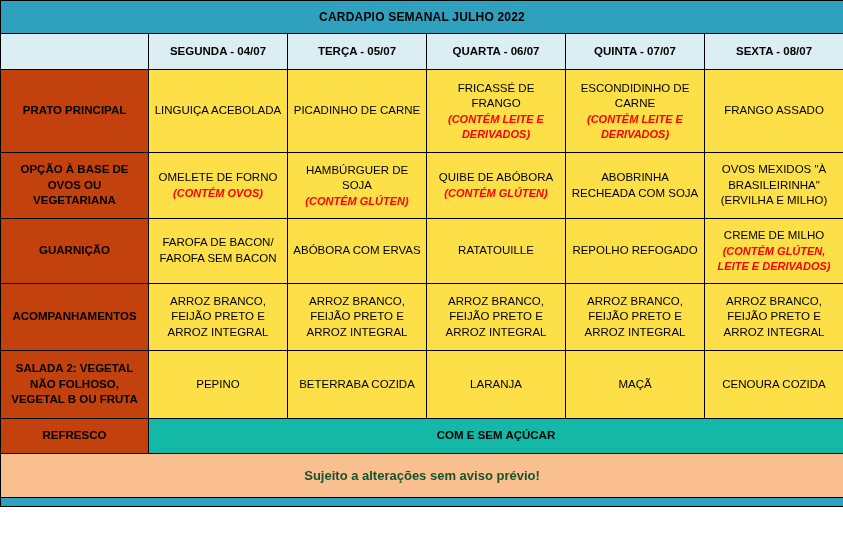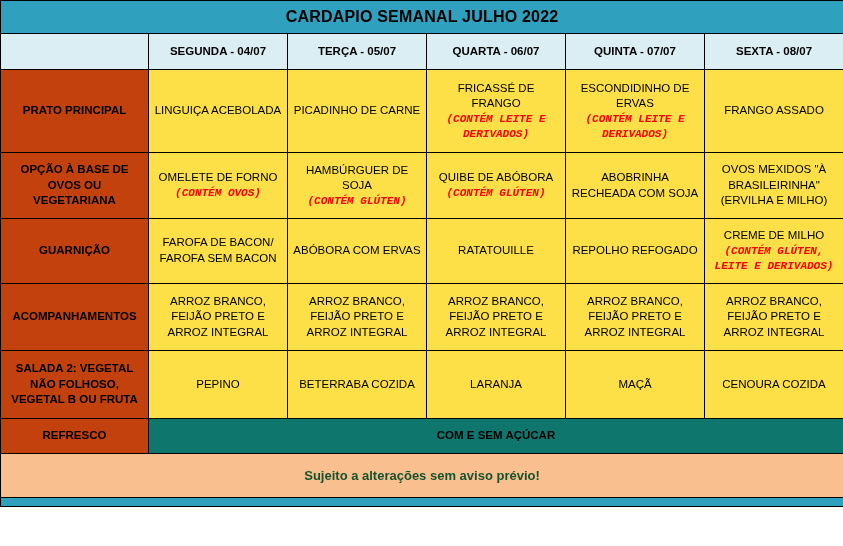--- a/index.html
+++ b/index.html
@@ -25,50 +25,49 @@
     vertical-align: middle;
     font-size: 11.5px;
     line-height: 1.35;
     padding: 2px 5px;
     color: #000000;
     overflow: hidden;
   }
   tr.title-row th {
     background: #2FA0BE;
     font-weight: bold;
-    font-size: 16px;
+    font-size: 12px;
     height: 33px;
     letter-spacing: 0.2px;
   }
   tr.header-row th {
     background: #DAEEF3;
     font-weight: bold;
     height: 36px;
   }
   th.row-label {
     background: #c2410c;
     font-weight: bold;
   }
   td.menu-cell { background: #fde047; font-weight: normal; }
   .allergen {
     color: #FF0000;
     font-weight: bold;
     font-style: italic;
     font-size: 11px;
-    font-family: Liberation Mono, monospace;
   }
   tr.r0 { height: 83px; }
   tr.r1 { height: 66px; margin-top: 40px; }
   tr.r2 { height: 65px; }
   tr.r3 { height: 67px; }
   tr.r4 { height: 57px; }
   tr.r5 { height: 68px; padding-left: 43px; }
   tr.refresco-row { height: 35px; }
   td.green-cell {
-    background: #0f766e;
+    background: #14b8a6;
     font-weight: bold;
   }
   tr.footer-row td {
     background: #FABF8F;
     color: #14532d;
     font-weight: bold;
     font-size: 13px;
     height: 44px;
   }
   tr.bottom-row td {
@@ -113,21 +112,21 @@
       </td>
       <td class="menu-cell">
         <div>PICADINHO DE CARNE</div>
         <div class="allergen"></div>
       </td>
       <td class="menu-cell">
         <div>FRICASSÉ DE FRANGO</div>
         <div class="allergen">(CONTÉM LEITE E DERIVADOS)</div>
       </td>
       <td class="menu-cell">
-        <div>ESCONDIDINHO DE ERVAS</div>
+        <div>ESCONDIDINHO DE CARNE</div>
         <div class="allergen">(CONTÉM LEITE E DERIVADOS)</div>
       </td>
       <td class="menu-cell">
         <div>FRANGO ASSADO</div>
         <div class="allergen"></div>
       </td>
     </tr>
 
     <tr class="r1">
       <th class="row-label">OPÇÃO À BASE DE OVOS OU VEGETARIANA</th>

